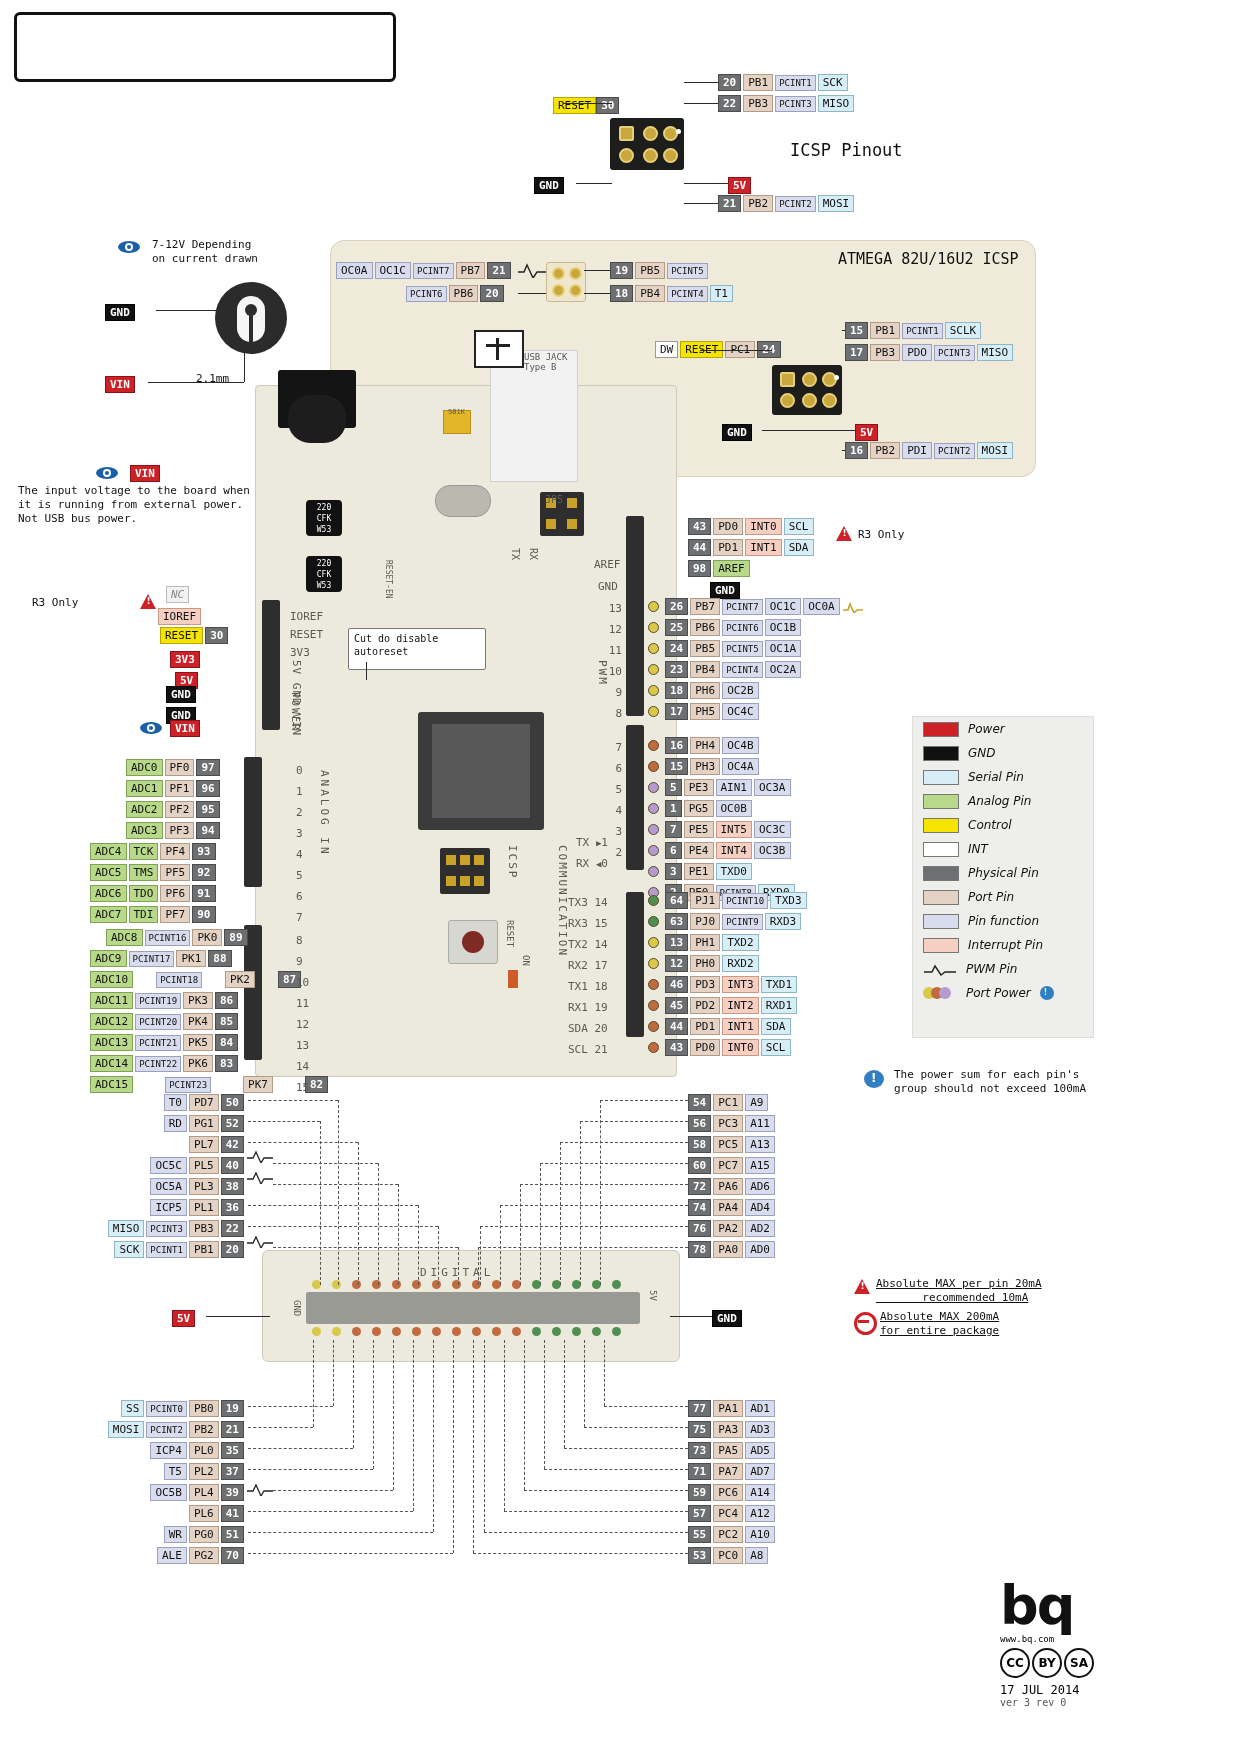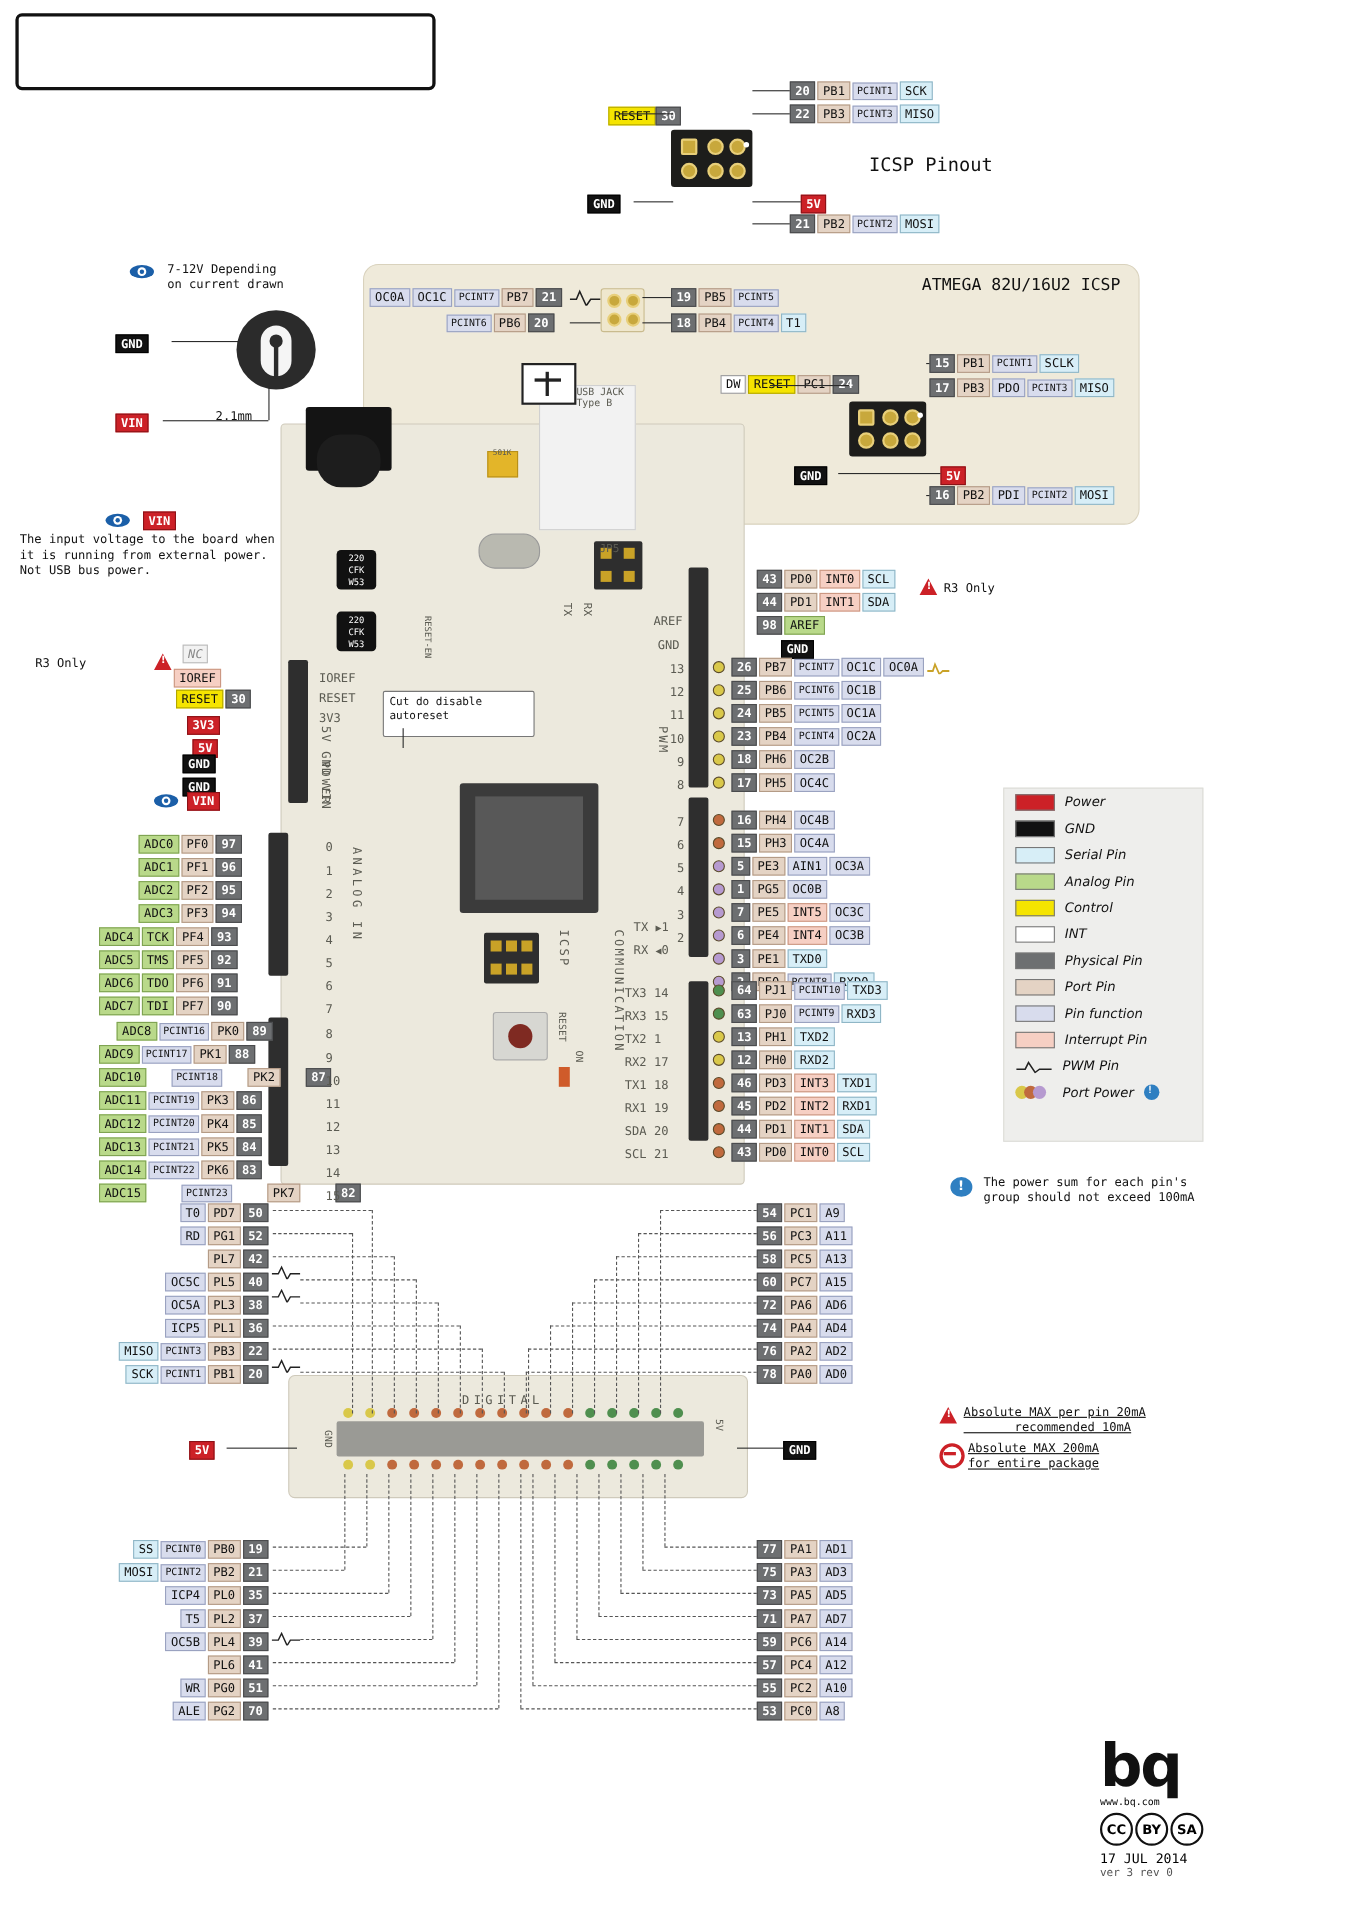--- a/index.html
+++ b/index.html
@@ -637,21 +637,21 @@
     <span class="pindot" style="position:static;background:#c06a3e;margin-right:4px;"></span>
     <span class="chip c-phys">43</span>
     <span class="chip c-port">PD0</span>
     <span class="chip c-intr">INT0</span>
     <span class="chip c-serial">SCL</span>
   </div>
 </div>
 <div class="abs silk" style="left:568px;top:892px;font-size:11px;line-height:21px;text-align:left;width:54px;">
   <div>TX3 14</div>
   <div>RX3 15</div>
-  <div>TX2 1</div>
+  <div>TX2 14</div>
   <div>RX2 17</div>
   <div>TX1 18</div>
   <div>RX1 19</div>
   <div>SDA 20</div>
   <div>SCL 21</div>
 </div>
 
 <div id="legend" class="abs">
   <div class="lrow">
       <span class="sw" style="background:#cc2127;"></span>

